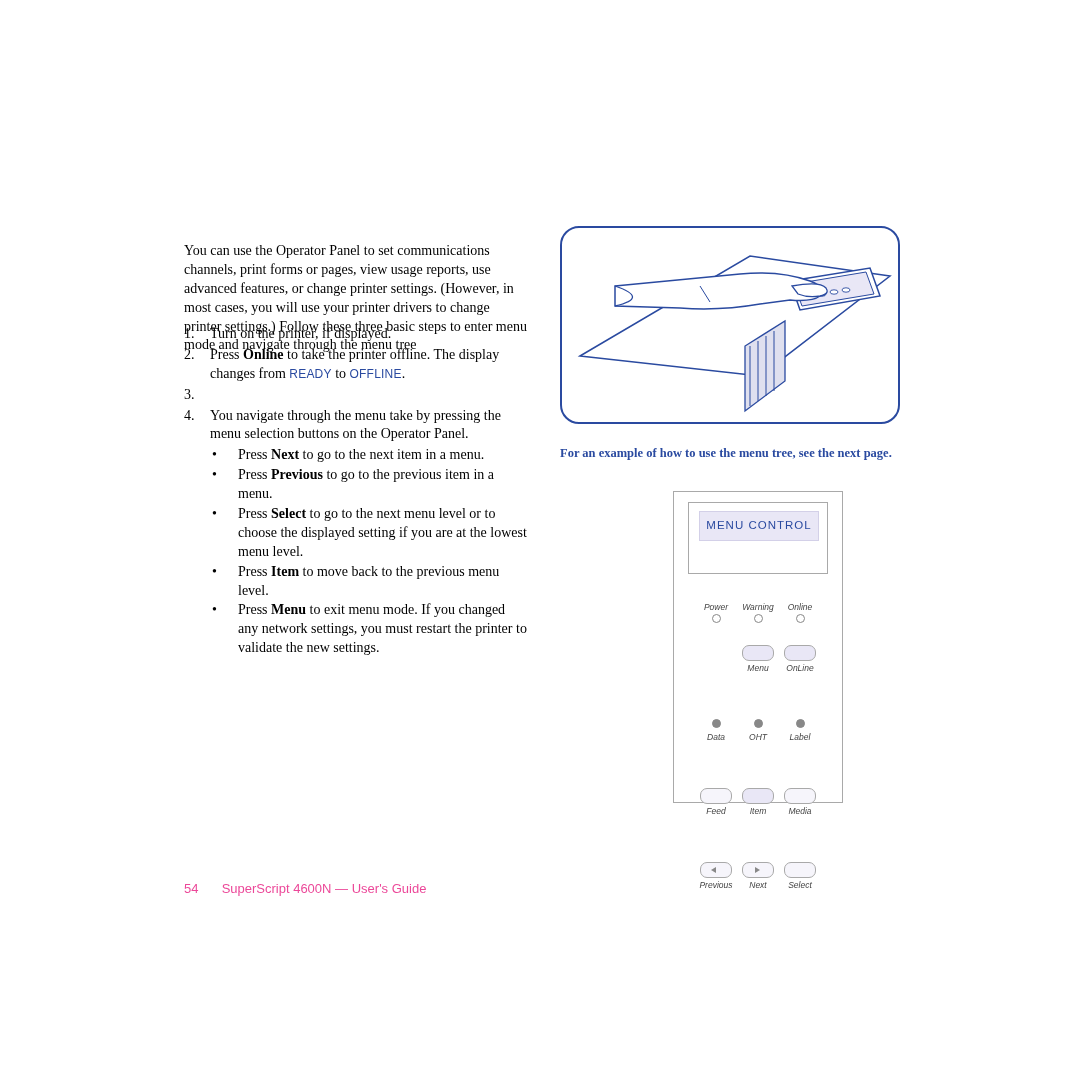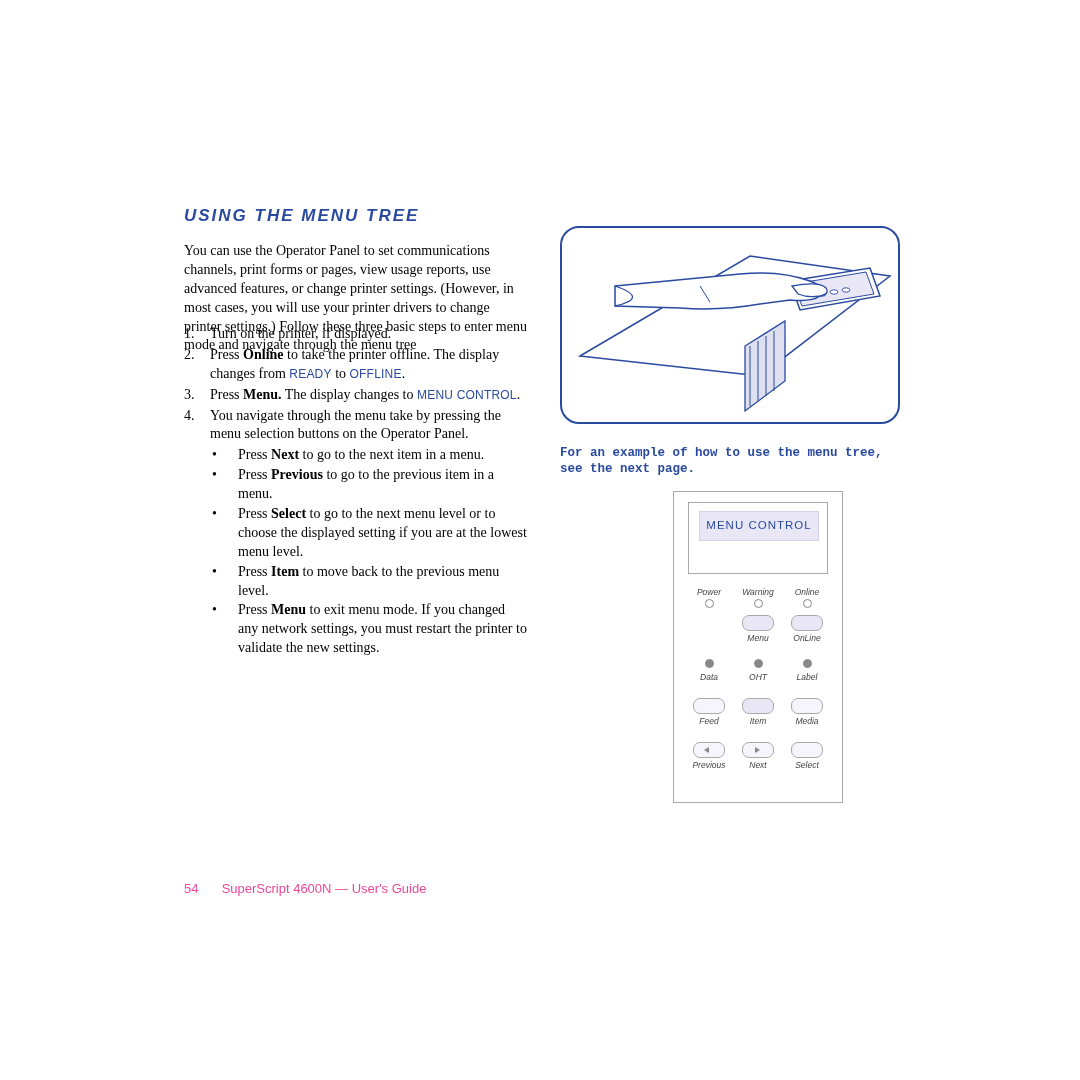--- a/index.html
+++ b/index.html
@@ -74,21 +74,21 @@
     color: #2a4aa0;
     font-size: 12px;
     letter-spacing: 0.2px;
   }
   b { font-weight: bold; }
   .figure-note {
     position: absolute;
     left: 560px;
     top: 446px;
     width: 340px;
-    font-family: Liberation Mono, monospace;
+    font-family: Liberation Serif, serif;
     color: #2a4aa0;
     font-weight: bold;
     font-size: 12.5px;
     line-height: 1.25;
   }
   .footer {
     position: absolute;
     left: 184px;
     top: 880px;
     font-family: Arial, Helvetica, sans-serif;
@@ -133,23 +133,23 @@
     display: flex;
     align-items: center;
     justify-content: center;
     font-family: Arial, Helvetica, sans-serif;
     color: #2a4aa0;
     font-size: 11.5px;
     letter-spacing: 1px;
   }
   .row {
     display: flex;
-    justify-content: space-between;
+    justify-content: center;
     width: 140px;
-    margin: 3px auto;
+    margin: 18px auto;
   }
   .cell {
     width: 42px;
     text-align: center;
     font-family: Arial, Helvetica, sans-serif;
   }
   .lbl-top {
     font-size: 8.5px;
     font-style: italic;
     color: #444;
@@ -191,36 +191,34 @@
   }
   .triangle-left { left: 10px; border-right: 5px solid #888; }
   .triangle-right { left: 12px; border-left: 5px solid #888; }
   .spacer-row { height: 10px; }
 </style>
 </head>
 <body>
 
 <div class="page">
 
-  <div class="heading"><span>USING THE MENU TREE</span></div>
 
   <div class="intro"><span>You can use the Operator Panel to set communications channels, print forms or pages, view usage reports, use advanced features, or change printer settings. (However, in most cases, you will use your printer drivers to change printer settings.) Follow these three basic steps to enter menu mode and navigate through the menu tree</span></div>
 
   <ol class="numlist">
     <li>
         <span class="n">1.</span>
         <span>Turn on the printer, if displayed.</span>
       </li>
     <li>
         <span class="n">2.</span>
         <span><span>Press </span><b>Online</b><span> to take the printer offline. The display changes from </span><span class="caps">READY</span><span> to </span><span class="caps">OFFLINE</span><span>.</span></span>
       </li>
     <li>
         <span class="n">3.</span>
-        <span><span>Press </span><b>Menu.</b><span> The display changes to </span><span class="caps">MENU CONTROL</span><span>.</span></span>
       </li>
     <li>
         <span class="n">4.</span>
         <span>You navigate through the menu take by pressing the menu selection buttons on the Operator Panel.</span>
       </li>
     <ul class="bullets">
       <li>
           <span class="dot">•</span>
           <span><span>Press </span><b>Next</b><span> to go to the next item in a menu.</span></span>
         </li>

